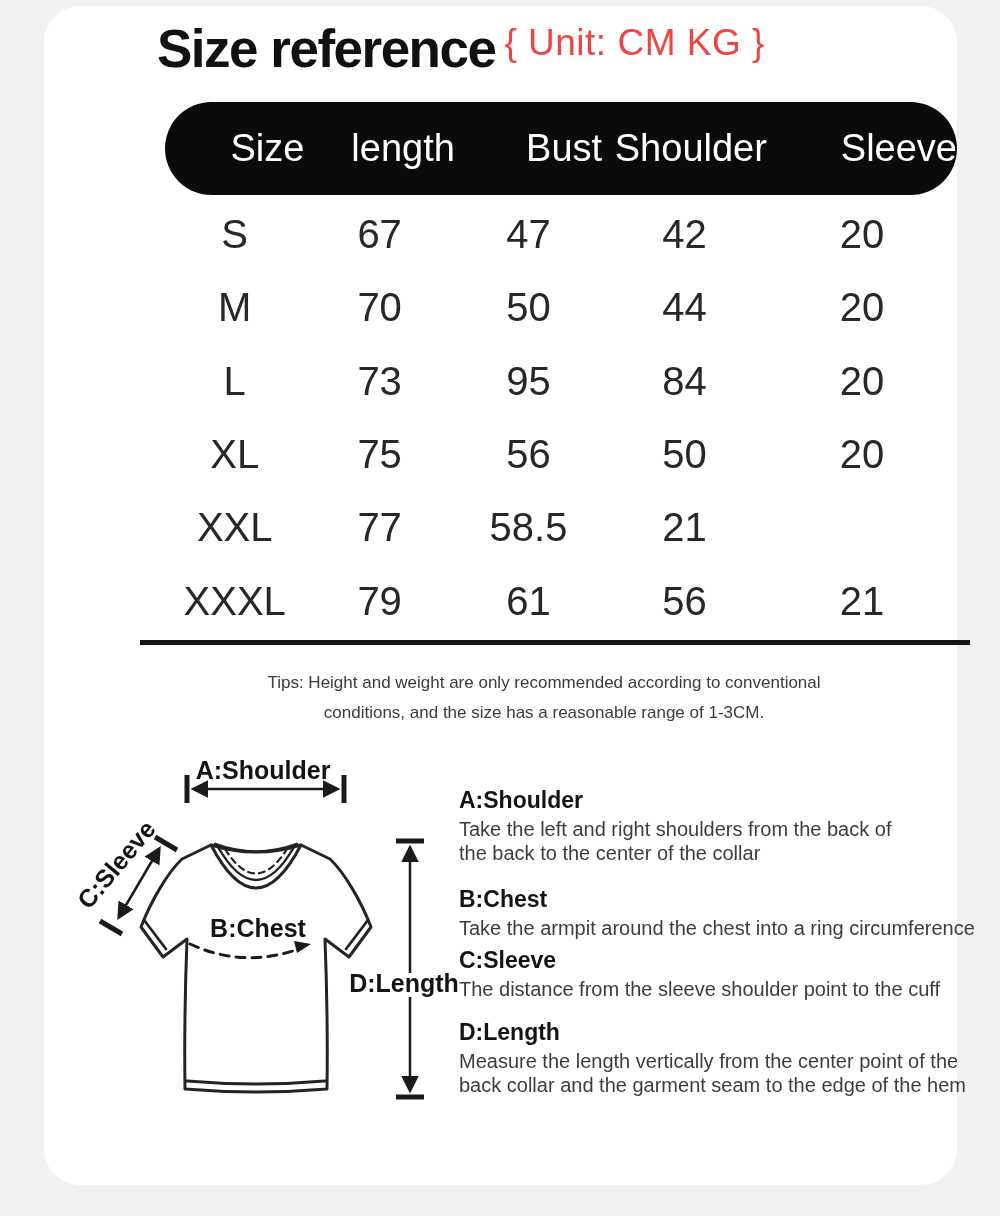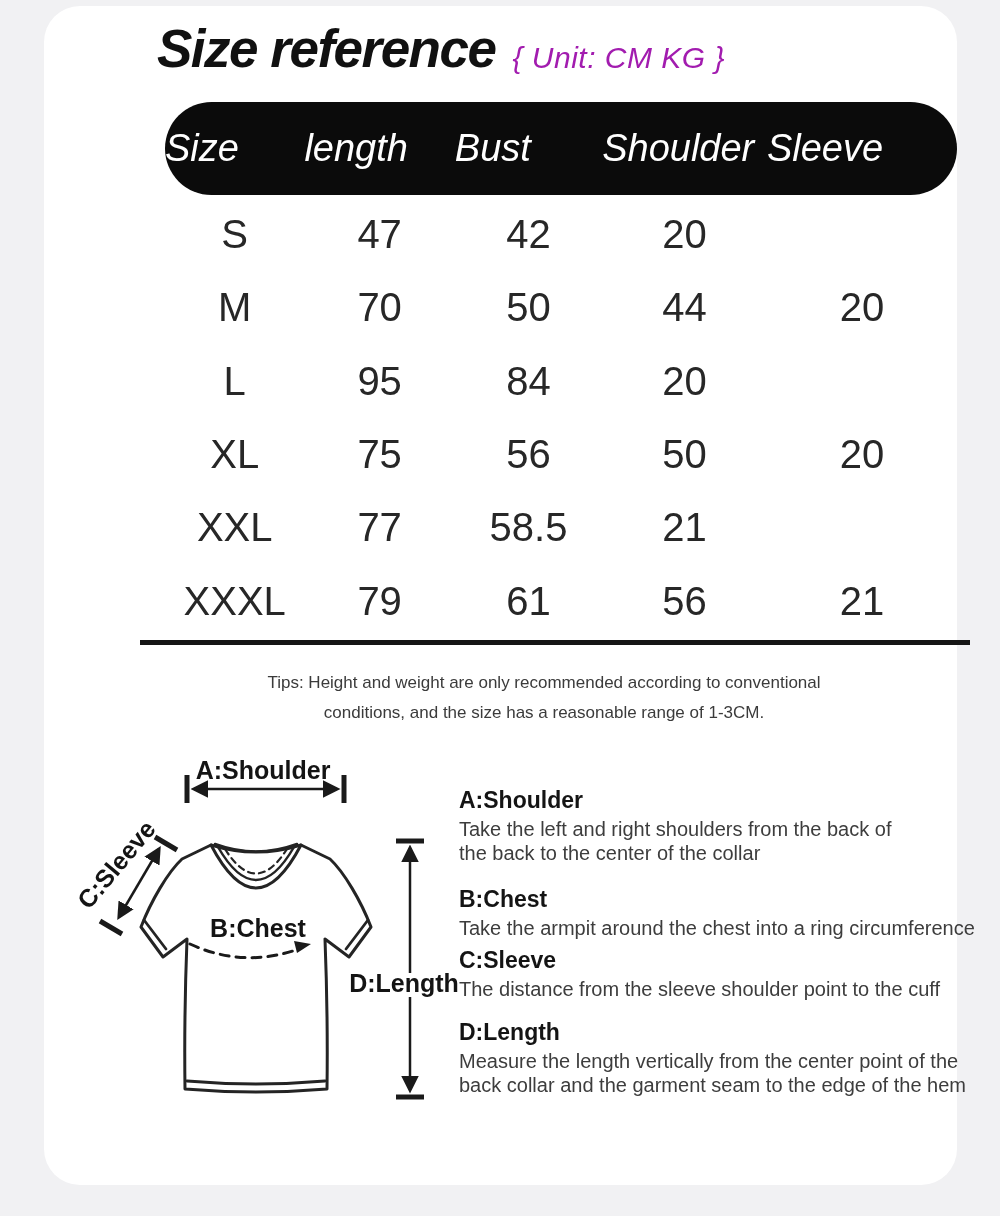--- a/index.html
+++ b/index.html
@@ -17,54 +17,53 @@
     left: 44px; top: 6px;
     width: 913px; height: 1179px;
     background: #ffffff;
     border-radius: 36px;
   }
   
   .title-row {
     position: absolute;
     left: 113px; top: 16px;
     display: flex;
-    align-items: flex-end;
+    align-items: flex-start;
     white-space: nowrap;
-    font-style: italic;
   }
   .title-row h1 {
     font-size: 53px;
     font-weight: 700;
     letter-spacing: -1.5px;
     color: #111111;
     line-height: 1;
   }
   .title-row .unit {
-    font-size: 30px;
+    font-size: 37px;
     font-weight: 400;
-    color: #a21caf;
-    margin-left: 17px;
+    color: #ef4444;
+    margin-left: 9px;
     letter-spacing: 0.5px;
   }
   
   .tgrid {
     display: grid;
     grid-template-columns: 17.6% 19% 18.6% 20.8% auto;
   }
   .thead {
     position: absolute;
     left: 121px; top: 96px;
     width: 792px; height: 93px;
     background: #0b0b0b;
     border-radius: 47px;
     align-items: center;
     color: #ffffff;
     font-size: 38px;
   }
-  .thead .cell { text-align: left; font-style: italic; }
+  .thead .cell { text-align: right; }
   .tbody {
     position: absolute;
     left: 121px; top: 192px;
     width: 792px;
   }
   .trow {
     height: 73.3px;
     align-items: center;
     font-size: 40px;
     color: #272727;
@@ -137,33 +136,35 @@
       <div class="cell">Size</div>
       <div class="cell">length</div>
       <div class="cell">Bust</div>
       <div class="cell">Shoulder</div>
       <div class="cell">Sleeve</div>
     </div>
 
     <div class="tbody">
       <div class="trow tgrid">
         <div class="cell">S</div>
+        <div class="cell">67</div>
         <div class="cell">47</div>
         <div class="cell">42</div>
         <div class="cell">20</div>
       </div>
       <div class="trow tgrid">
         <div class="cell">M</div>
         <div class="cell">70</div>
         <div class="cell">50</div>
         <div class="cell">44</div>
         <div class="cell">20</div>
       </div>
       <div class="trow tgrid">
         <div class="cell">L</div>
+        <div class="cell">73</div>
         <div class="cell">95</div>
         <div class="cell">84</div>
         <div class="cell">20</div>
       </div>
       <div class="trow tgrid">
         <div class="cell">XL</div>
         <div class="cell">75</div>
         <div class="cell">56</div>
         <div class="cell">50</div>
         <div class="cell">20</div>

